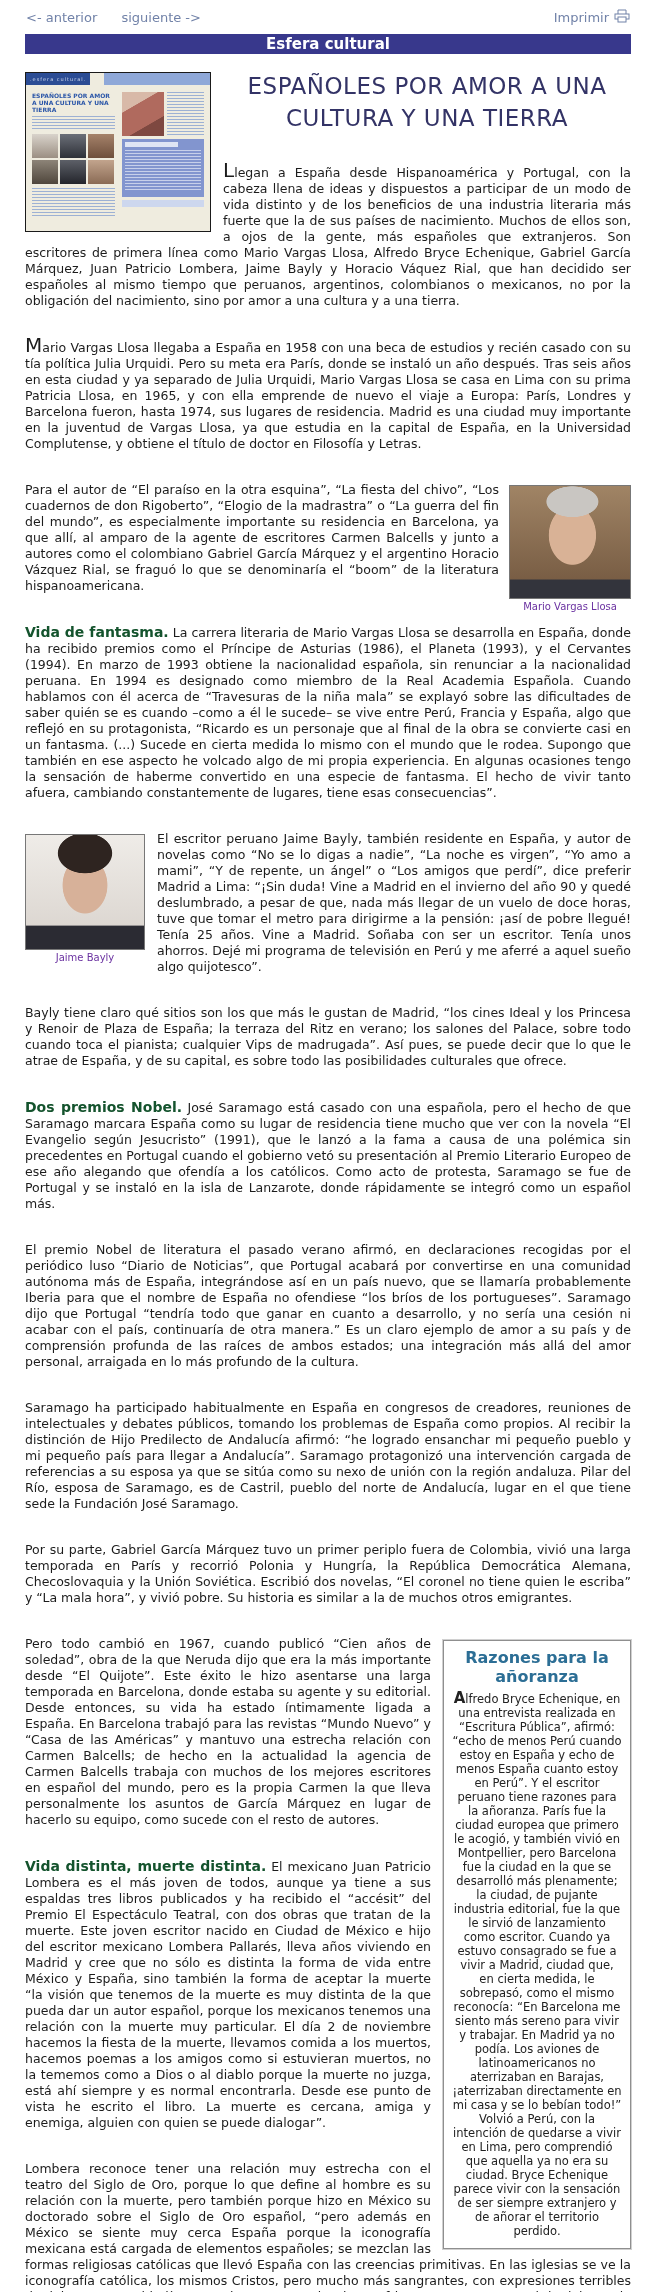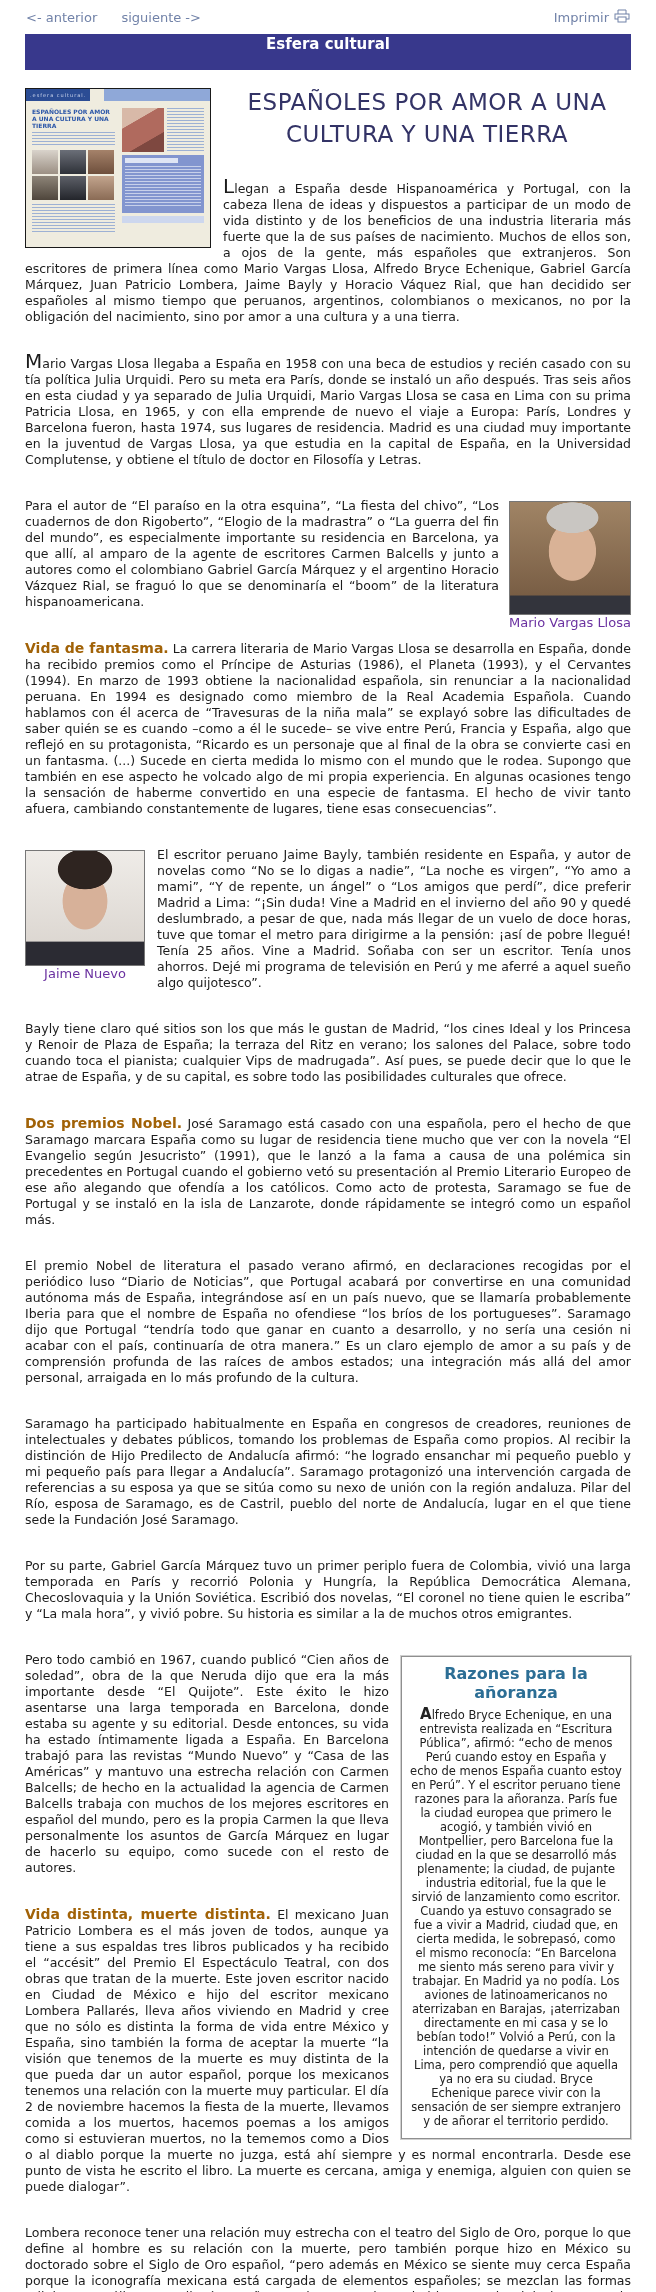--- a/index.html
+++ b/index.html
@@ -3,27 +3,27 @@
 <meta charset="utf-8">
 <style>
   html,body{margin:0;padding:0;background:#fff;}
   body{width:656px;font-family:"DejaVu Sans","Liberation Sans",sans-serif;color:#1c1c1c;}
   .page{padding:5px 25px 8px 25px;box-sizing:border-box;}
   
   .navrow{display:flex;justify-content:space-between;align-items:center;font-size:13px;color:#7182A8;padding:4px 1px 6px 1px;}
   .navlinks .navlink{margin-right:20px;cursor:pointer;}
   .printwrap{display:flex;align-items:center;gap:5px;cursor:pointer;justify-content:flex-end;}
   
-  .banner{background:#38388C;color:#fff;text-align:center;font-size:15px;font-weight:bold;line-height:20px;height:36px;margin:2px 0 10px 0;}
+  .banner{background:#38388C;color:#fff;text-align:center;font-size:15px;font-weight:bold;line-height:20px;height:20px;margin:2px 0 10px 0;}
   
   h1{font-size:23px;color:#333366;font-weight:400;text-align:center;margin:16px 0 30px 0;line-height:1.4;letter-spacing:.5px;}
   
   p.body{font-size:12.5px;line-height:16px;text-align:justify;margin:30px 0;}
   .initial{font-size:20px;line-height:12px;}
-  .runin{color:#a16207;font-weight:bold;font-size:14px;}
+  .runin{color:#14532d;font-weight:bold;font-size:14px;}
   h2.author{font-size:12.5px;font-weight:bold;color:#111;margin:18px 0 4px 0;}
   
   .thumb{float:left;width:186px;height:160px;border:1px solid #1a1a1a;margin:2px 12px 6px 0;background:#EFECDF;box-sizing:border-box;overflow:hidden;}
   .thumb .strip{display:flex;height:12px;}
   .thumb .strip .dk{background:#2B4C94;color:#cfd8ee;font-size:5px;line-height:12px;padding:0 4px;letter-spacing:1px;white-space:nowrap;}
   .thumb .strip .lt{background:#8FA8D8;flex:1;margin-left:14px;}
   .thumb .pages{display:flex;gap:7px;padding:7px 6px;}
   .thumb .pg{flex:1;}
   .thumb .hl{color:#2B56A8;font-weight:bold;font-size:6px;line-height:7px;margin-bottom:3px;}
   .tlines{background:repeating-linear-gradient(to bottom,#9db1d4 0 1px,rgba(0,0,0,0) 1px 3px);}
@@ -41,21 +41,21 @@
   .thumb .bigph{width:52%;height:44px;background:linear-gradient(150deg,#d8b9a8 0 30%,#b06a5e 31% 70%,#7e4840 71%);}
   .thumb .sidetxt{flex:1;height:44px;}
   .thumb .bluebox{background:#8295CF;height:58px;margin-bottom:3px;padding:3px;box-sizing:border-box;}
   .thumb .bluebox .bt{height:5px;background:#dfe5f4;width:70%;margin-bottom:3px;}
   .thumb .bluebox .bl{height:40px;background:repeating-linear-gradient(to bottom,#c7d0ea 0 1px,rgba(0,0,0,0) 1px 3px);}
   .thumb .capbar{height:7px;background:#cdd7ee;}
   
   figure{margin:0;text-align:center;}
   .fig-right{float:right;margin:3px 0 2px 10px;}
   .fig-left{float:left;margin:3px 12px 2px 0;}
-  figcaption{font-size:13px;color:#6A31A0;margin-top:2px;line-height:12px;}
+  figcaption{font-size:10px;color:#6A31A0;margin-top:2px;line-height:12px;}
   .photo{border:1px solid #777;box-sizing:border-box;}
   .ph-vargas{width:122px;height:114px;background:
     radial-gradient(44px 26px at 52% 14%,#c9c6c2 58%,rgba(0,0,0,0) 60%),
     radial-gradient(40px 50px at 52% 44%,#d9b296 58%,rgba(0,0,0,0) 60%),
     linear-gradient(to top,#33343c 0 16%,rgba(0,0,0,0) 17%),
     linear-gradient(#a08465,#71563e);}
   .ph-bayly{width:120px;height:116px;background:
     radial-gradient(46px 34px at 50% 16%,#2e2420 58%,rgba(0,0,0,0) 60%),
     radial-gradient(38px 48px at 50% 44%,#d7b199 58%,rgba(0,0,0,0) 60%),
     linear-gradient(to top,#2b2b33 0 20%,rgba(0,0,0,0) 21%),
@@ -69,21 +69,21 @@
     radial-gradient(46px 30px at 48% 12%,#b9b2a8 58%,rgba(0,0,0,0) 60%),
     radial-gradient(42px 50px at 48% 44%,#c89a78 58%,rgba(0,0,0,0) 60%),
     linear-gradient(to top,#e8e6e0 0 18%,rgba(0,0,0,0) 19%),
     linear-gradient(#d5cabb,#b4a897);}
   .ph-lombera{width:138px;height:120px;background:
     radial-gradient(48px 32px at 50% 14%,#2c2a26 58%,rgba(0,0,0,0) 60%),
     radial-gradient(42px 50px at 50% 46%,#d0a887 58%,rgba(0,0,0,0) 60%),
     linear-gradient(to top,#3c3f44 0 16%,rgba(0,0,0,0) 17%),
     linear-gradient(#aab3a8,#87948b);}
   
-  .aside-box{float:right;width:230px;box-sizing:border-box;border:1px solid #8f8f8f;outline:1px solid #d0d0d0;background:#fff;margin:4px 0 6px 12px;padding:4px 8px 10px 8px;text-align:center;}
+  .aside-box{float:right;width:188px;box-sizing:border-box;border:1px solid #8f8f8f;outline:1px solid #d0d0d0;background:#fff;margin:4px 0 6px 12px;padding:4px 8px 10px 8px;text-align:center;}
   .aside-box h3{font-size:16px;color:#2C6E95;font-weight:bold;margin:3px 0 6px 0;}
   .aside-box p{font-size:11.5px;line-height:14px;color:#222;margin:0;text-align:center;}
   .aside-box .initial{font-size:15px;font-weight:bold;}
 </style>
 </head>
 <body>
 
 <div class="page">
 
   <div class="navrow">
@@ -149,21 +149,21 @@
       <div class="photo ph-vargas"></div>
       <figcaption>Mario Vargas Llosa</figcaption>
     </figure>
 
     <p class="body">Para el autor de “El paraíso en la otra esquina”, “La fiesta del chivo”, “Los cuadernos de don Rigoberto”, “Elogio de la madrastra” o “La guerra del fin del mundo”, es especialmente importante su residencia en Barcelona, ya que allí, al amparo de la agente de escritores Carmen Balcells y junto a autores como el colombiano Gabriel García Márquez y el argentino Horacio Vázquez Rial, se fraguó lo que se denominaría el “boom” de la literatura hispanoamericana.</p>
 
     <p class="body"><span class="runin">Vida de fantasma.</span> <span>La carrera literaria de Mario Vargas Llosa se desarrolla en España, donde ha recibido premios como el Príncipe de Asturias (1986), el Planeta (1993), y el Cervantes (1994). En marzo de 1993 obtiene la nacionalidad española, sin renunciar a la nacionalidad peruana. En 1994 es designado como miembro de la Real Academia Española. Cuando hablamos con él acerca de “Travesuras de la niña mala” se explayó sobre las dificultades de saber quién se es cuando –como a él le sucede– se vive entre Perú, Francia y España, algo que reflejó en su protagonista, “Ricardo es un personaje que al final de la obra se convierte casi en un fantasma. (...) Sucede en cierta medida lo mismo con el mundo que le rodea. Supongo que también en ese aspecto he volcado algo de mi propia experiencia. En algunas ocasiones tengo la sensación de haberme convertido en una especie de fantasma. El hecho de vivir tanto afuera, cambiando constantemente de lugares, tiene esas consecuencias”.</span></p>
 
     <figure class="fig-left">
       <div class="photo ph-bayly"></div>
-      <figcaption>Jaime Nuevo</figcaption>
+      <figcaption>Jaime Bayly</figcaption>
     </figure>
 
     <p class="body">El escritor peruano Jaime Bayly, también residente en España, y autor de novelas como “No se lo digas a nadie”, “La noche es virgen”, “Yo amo a mami”, “Y de repente, un ángel” o “Los amigos que perdí”, dice preferir Madrid a Lima: “¡Sin duda! Vine a Madrid en el invierno del año 90 y quedé deslumbrado, a pesar de que, nada más llegar de un vuelo de doce horas, tuve que tomar el metro para dirigirme a la pensión: ¡así de pobre llegué! Tenía 25 años. Vine a Madrid. Soñaba con ser un escritor. Tenía unos ahorros. Dejé mi programa de televisión en Perú y me aferré a aquel sueño algo quijotesco”.</p>
 
     <p class="body">Bayly tiene claro qué sitios son los que más le gustan de Madrid, “los cines Ideal y los Princesa y Renoir de Plaza de España; la terraza del Ritz en verano; los salones del Palace, sobre todo cuando toca el pianista; cualquier Vips de madrugada”. Así pues, se puede decir que lo que le atrae de España, y de su capital, es sobre todo las posibilidades culturales que ofrece.</p>
 
     <p class="body"><span class="runin">Dos premios Nobel.</span> <span>José Saramago está casado con una española, pero el hecho de que Saramago marcara España como su lugar de residencia tiene mucho que ver con la novela “El Evangelio según Jesucristo” (1991), que le lanzó a la fama a causa de una polémica sin precedentes en Portugal cuando el gobierno vetó su presentación al Premio Literario Europeo de ese año alegando que ofendía a los católicos. Como acto de protesta, Saramago se fue de Portugal y se instaló en la isla de Lanzarote, donde rápidamente se integró como un español más.</span></p>
 
 
     <p class="body">El premio Nobel de literatura el pasado verano afirmó, en declaraciones recogidas por el periódico luso “Diario de Noticias”, que Portugal acabará por convertirse en una comunidad autónoma más de España, integrándose así en un país nuevo, que se llamaría probablemente Iberia para que el nombre de España no ofendiese “los bríos de los portugueses”. Saramago dijo que Portugal “tendría todo que ganar en cuanto a desarrollo, y no sería una cesión ni acabar con el país, continuaría de otra manera.” Es un claro ejemplo de amor a su país y de comprensión profunda de las raíces de ambos estados; una integración más allá del amor personal, arraigada en lo más profundo de la cultura.</p>

